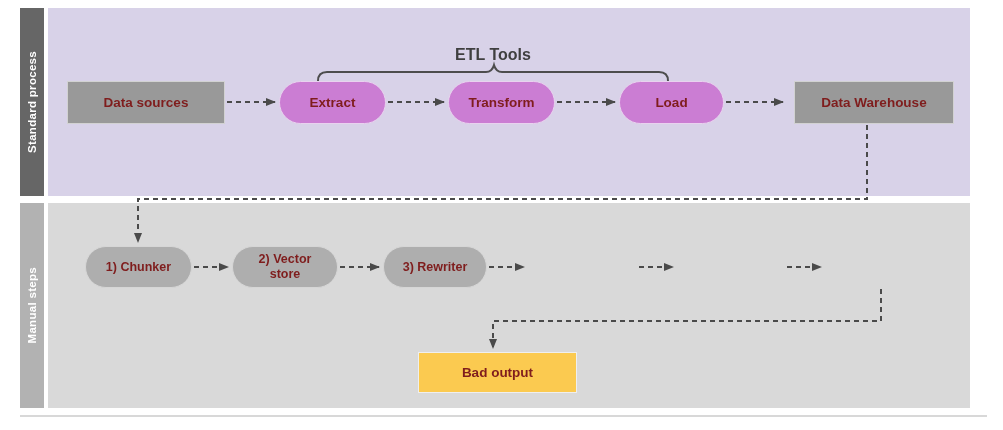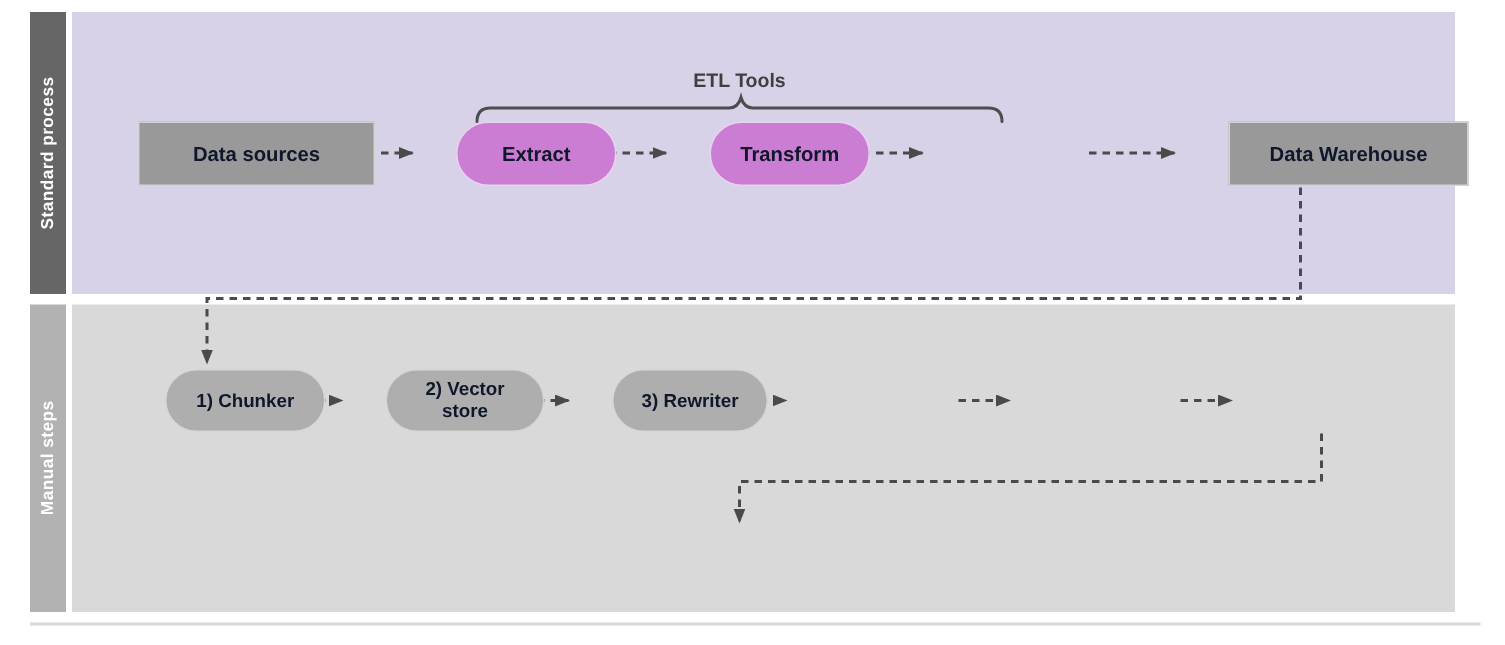--- a/index.html
+++ b/index.html
@@ -13,21 +13,21 @@
   .lane-bg.manual   { left:48px; top:203px; width:922px; height:205px; background:#d9d9d9; }
   .lane-bar { position:absolute; display:flex; align-items:center; justify-content:center; }
   .lane-bar.standard { left:20px; top:8px; width:24px; height:188px; background:#666666; }
   .lane-bar.manual   { left:20px; top:203px; width:24px; height:205px; background:#b2b2b2; }
   .lane-bar span {
     writing-mode:vertical-rl; transform:rotate(180deg);
     color:#ffffff; font-weight:bold; font-size:11.5px; letter-spacing:0.3px; white-space:nowrap;
   }
   .node {
     position:absolute; display:flex; align-items:center; justify-content:center;
-    text-align:center; color:#0f172a; font-weight:bold; box-sizing:border-box;margin-left:25px;
+    text-align:center; color:#7f1d1d; font-weight:bold; box-sizing:border-box;
   }
   .proc-box {
     top:81px; height:43px; background:#999999; border:1px solid #d2d2d2;
     font-size:13.5px;
   }
   .etl-pill {
     top:81px; height:43px; background:#cb7dd3; border:1.5px solid #e9d2ef;
     border-radius:22px; font-size:13.5px;
   }
   .manual-pill {
@@ -44,21 +44,21 @@
   #ld  { left:619px; width:105px; }
   #dw  { left:794px; width:160px; }
   #n1  { left:85px;  width:107px; }
   #n2  { left:232px; width:106px; }
   #n3  { left:383px; width:104px; }
   #n4  { left:528px; width:109px; }
   #n5  { left:677px; width:108px; }
   #n6  { left:825px; width:113px; }
   .brace-label {
     position:absolute; left:428px; top:46px; width:130px; text-align:center;
-    color:#3f3f3f; font-weight:bold; font-size:13px;
+    color:#3f3f3f; font-weight:bold; font-size:16px;
   }
   .bottom-divider {
     position:absolute; left:20px; top:415px; width:967px; height:2px; background:#d8d8d8;
   }
   svg.overlay { position:absolute; left:0; top:0; pointer-events:none; }
 </style>
 </head>
 <body>
 
 <div id="canvas">
@@ -99,30 +99,36 @@
 
   <div id="ds" class="node proc-box">
     <span>Data sources</span>
   </div>
   <div id="tr" class="node etl-pill">
     <span>Transform</span>
   </div>
   <div id="ex" class="node etl-pill">
     <span>Extract</span>
   </div>
+  <div id="ld" class="node etl-pill">
+    <span>Load</span>
+  </div>
   <div id="dw" class="node proc-box">
     <span>Data Warehouse</span>
   </div>
 
   <div id="n1" class="node manual-pill">
     <span>1) Chunker</span>
   </div>
   <div id="n2" class="node manual-pill">
     <span>2) Vector store</span>
   </div>
   <div id="n3" class="node manual-pill">
     <span>3) Rewriter</span>
   </div>
 
+  <div class="node bad-box">
+    <span>Bad output</span>
+  </div>
 
   <div class="bottom-divider"></div>
 
 </div>
 
 </body></html>

